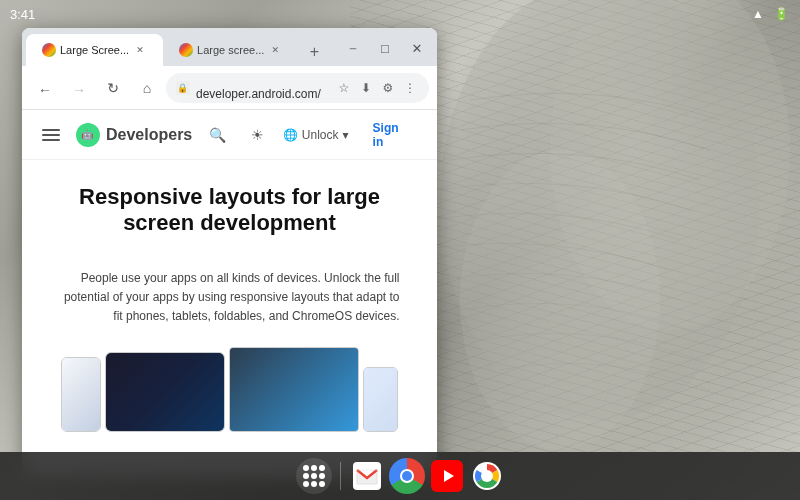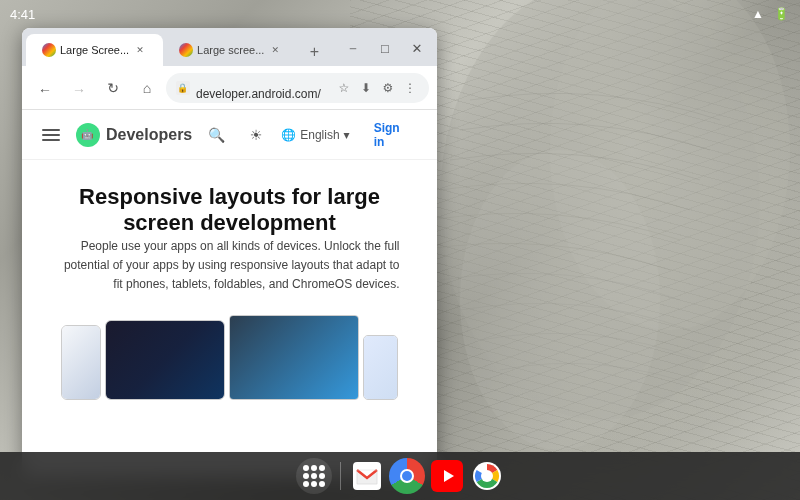--- a/index.html
+++ b/index.html
@@ -338,21 +338,21 @@
     
     .hero-section {
       padding: 24px 20px 16px;
       text-align: center;
     }
     .hero-title {
       font-size: 22px;
       font-weight: 800;
       color: #111;
       line-height: 1.2;
-      margin-bottom: 0;
+      margin-bottom: 32px;
     }
     .hero-description {
       font-size: 12px;
       color: #444;
       line-height: 1.6;
       max-width: 340px;
       margin: 0 auto 16px;
       text-align: right;
     }
     .device-mockups {
@@ -514,21 +514,21 @@
       <path d="M100,250 Q230,230 350,270" stroke="#909088" stroke-width="1" fill="none" opacity="0.4"></path>
       <path d="M120,280 Q250,260 360,300" stroke="#909088" stroke-width="1" fill="none" opacity="0.3"></path>
       <path d="M140,310 Q260,290 370,330" stroke="#909088" stroke-width="1" fill="none" opacity="0.3"></path>
       <path d="M160,340 Q270,320 380,360" stroke="#909088" stroke-width="1" fill="none" opacity="0.3"></path>
       <path d="M180,370 Q280,350 390,390" stroke="#909088" stroke-width="1" fill="none" opacity="0.3"></path>
     </svg>
   </div>
 
   <div class="chromeos-topbar">
     <div class="topbar-left">
-      <span>4:41</span>
+      <span>3:41</span>
     </div>
     <div class="topbar-right">
       <span class="topbar-icon">▲</span>
       <span class="topbar-icon">🔋</span>
     </div>
   </div>
 
   <div class="browser-window">
 
     <div class="tab-bar">
@@ -577,21 +577,21 @@
         </div>
         <div class="site-logo">
           <div class="android-logo">🤖</div>
           <span>Developers</span>
         </div>
         <div class="site-nav-right">
           <div class="nav-icon-btn">🔍</div>
           <div class="nav-icon-btn">☀</div>
           <div class="lang-selector">
             <span>🌐</span>
-            <span>English</span>
+            <span>Unlock</span>
             <span>▾</span>
           </div>
           <div class="sign-in-btn">Sign in</div>
         </div>
       </div>
 
       <div class="hero-section">
         <h1 class="hero-title">Responsive layouts for large screen development</h1>
         <p class="hero-description">People use your apps on all kinds of devices. Unlock the full potential of your apps by using responsive layouts that adapt to fit phones, tablets, foldables, and ChromeOS devices.</p>
         <div class="device-mockups">

